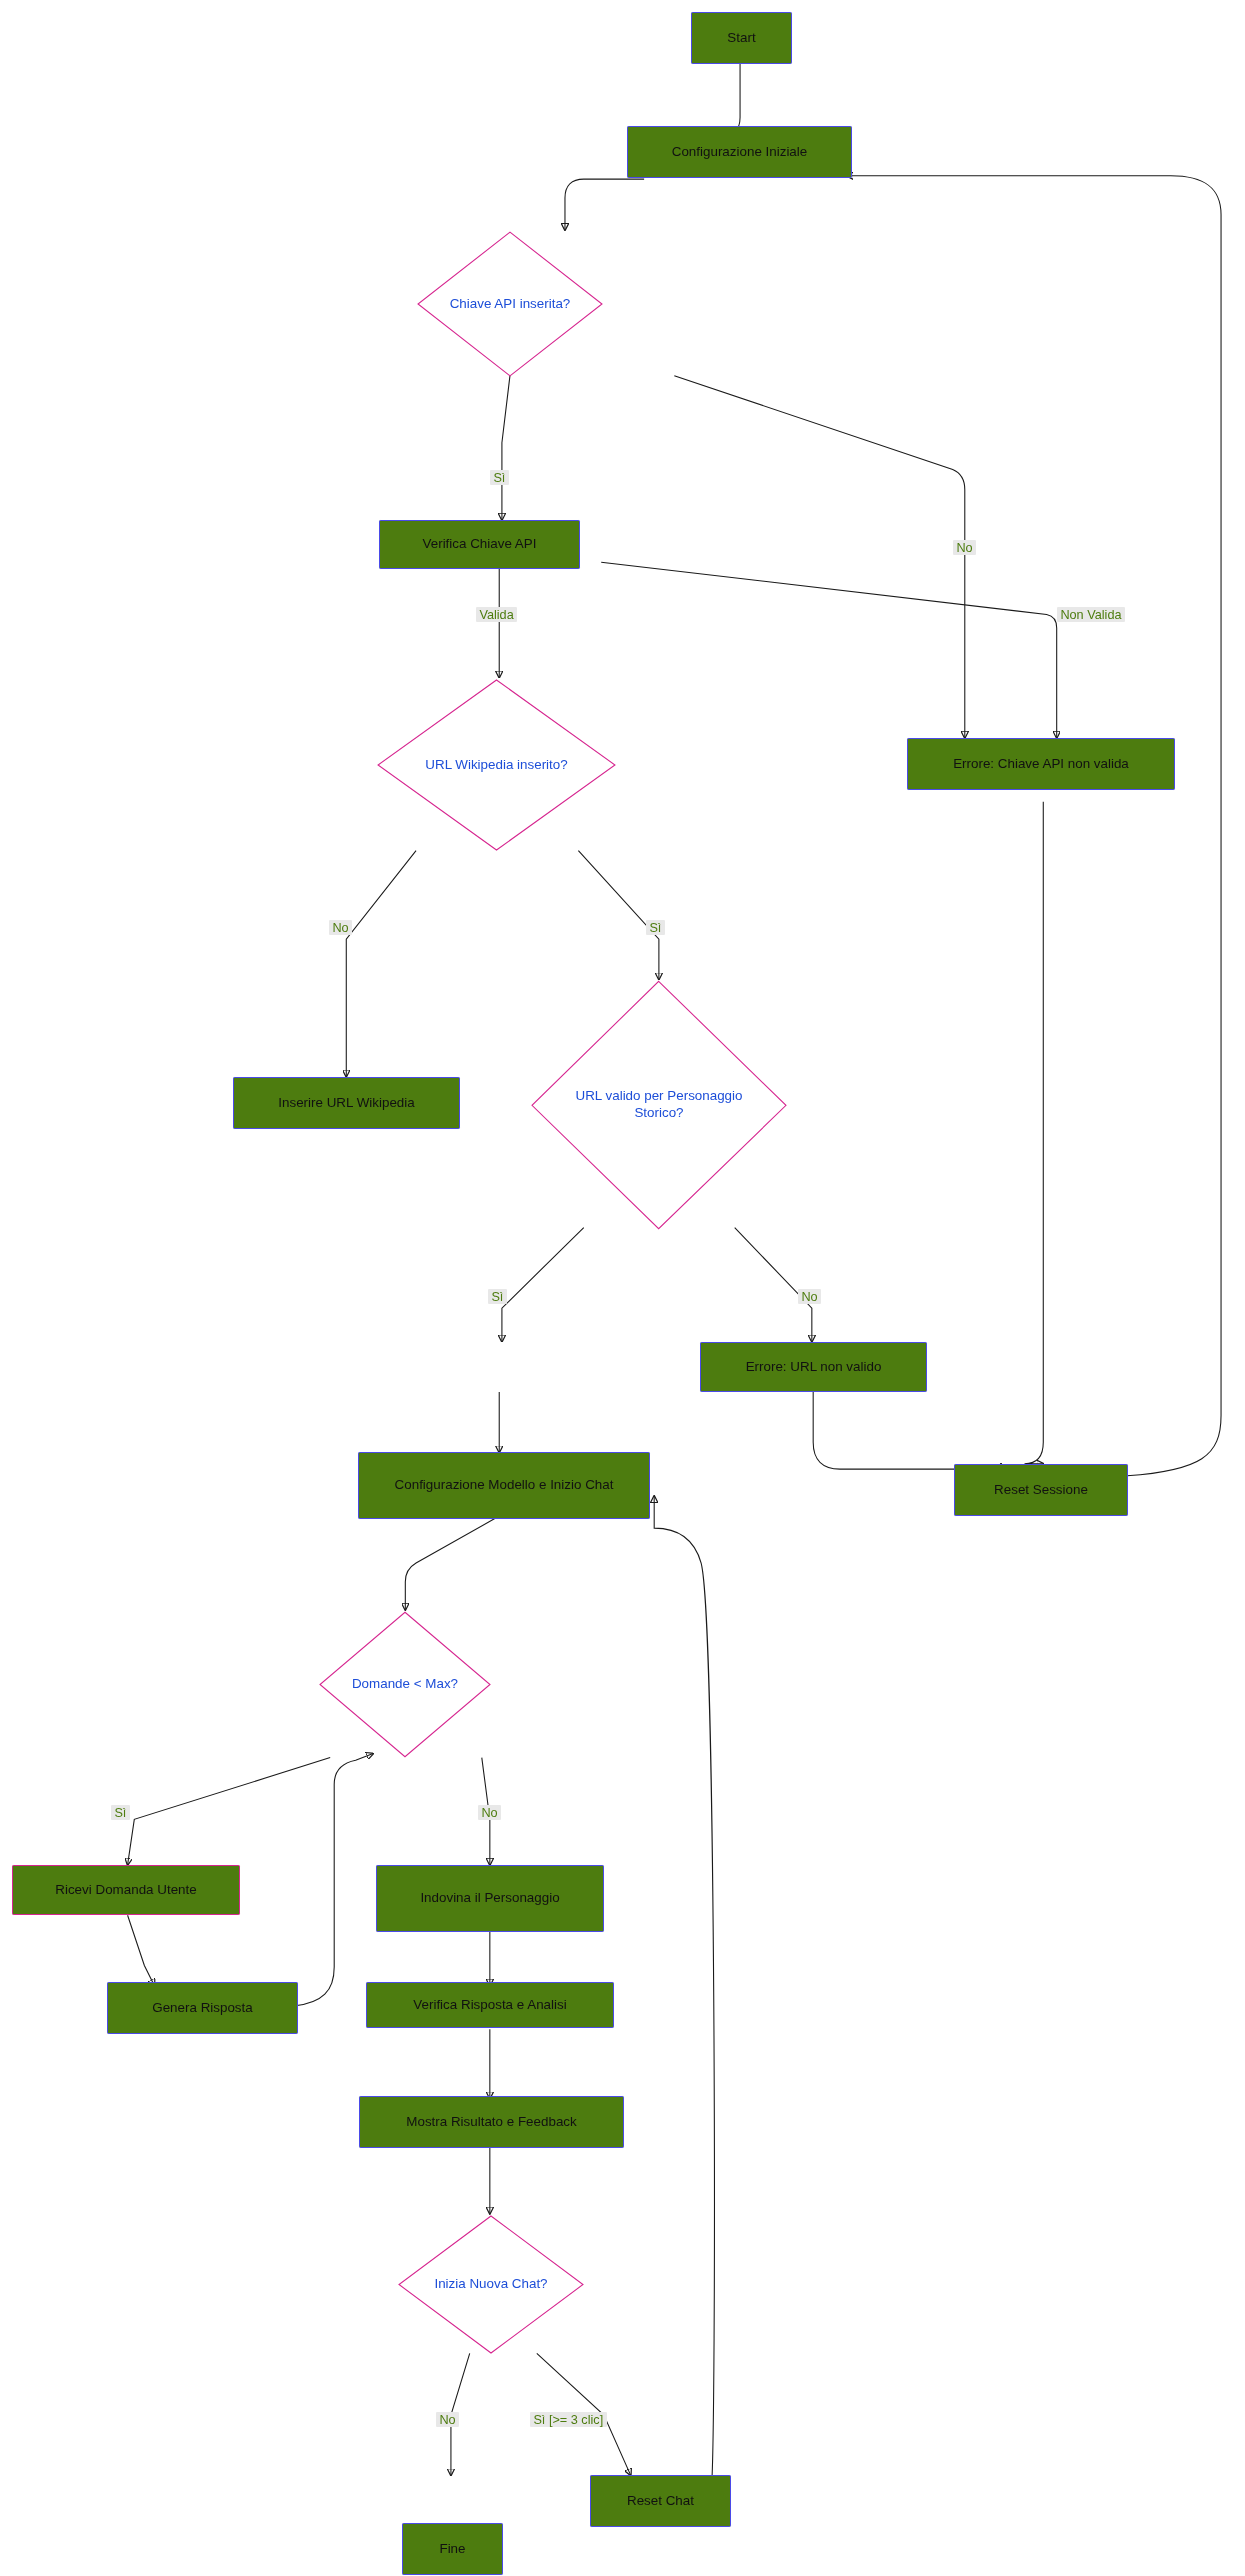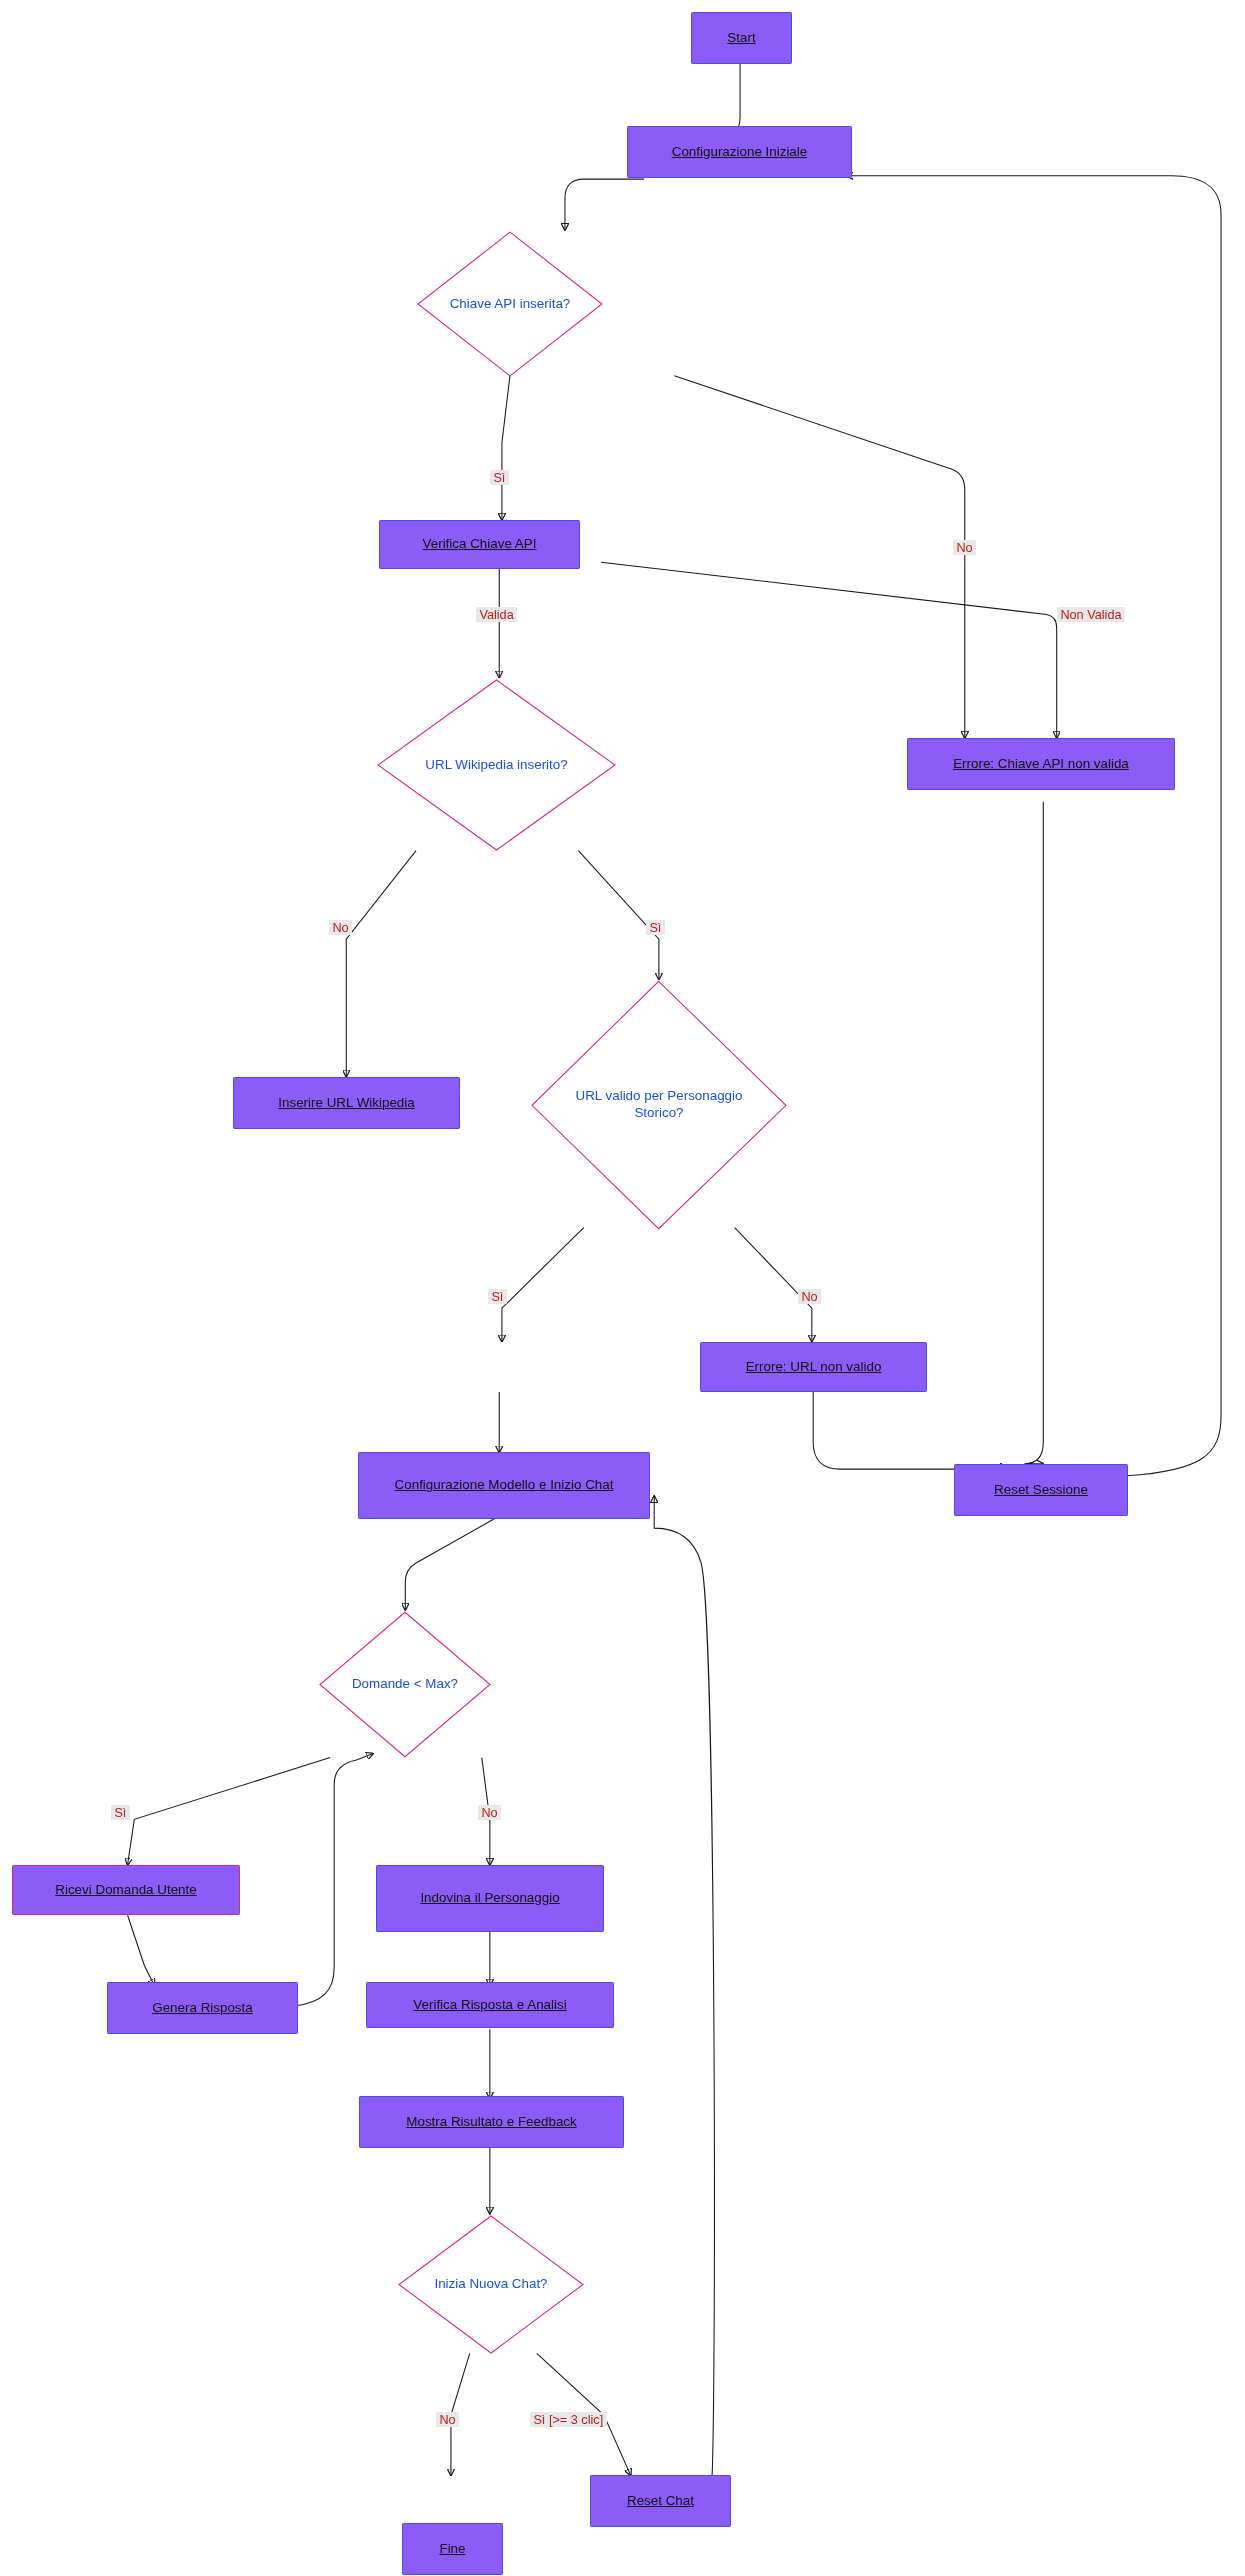--- a/index.html
+++ b/index.html
@@ -1,23 +1,23 @@
 <!DOCTYPE html>
 <html style="font-size:10.7px"><head>
 <meta charset="utf-8">
 <style>
   html,body{margin:0;padding:0;background:#ffffff;}
   body{font-family:"Liberation Sans",sans-serif;}
   #stage{position:relative;width:1246px;height:2576px;background:#ffffff;overflow:hidden;}
-  .node{position:absolute;box-sizing:border-box;display:flex;align-items:center;justify-content:center;text-align:center;color:#111111;background:#8b5cf6;text-decoration:underline;}
+  .node{position:absolute;box-sizing:border-box;display:flex;align-items:center;justify-content:center;text-align:center;color:#111111;background:#4d7c0f;}
   .rect{border:1.1px solid;border-radius:1.3px;font-size:13.4px;line-height:1.25;padding:2.7px 5.4px;}
   .diamond-wrap{position:absolute;}
   .diamond-wrap .dia{position:absolute;left:0;top:0;}
   .diamond-label{position:absolute;left:0;top:0;width:100%;height:100%;display:flex;align-items:center;justify-content:center;text-align:center;font-size:13.4px;color:#1d4ed8;line-height:1.25;padding:0 14%;box-sizing:border-box;}
-  .edgelabel{position:absolute;background:#e8e8e8;color:#b91c1c;font-size:12.7px;padding:0.7px 3.4px;white-space:nowrap;border-radius:1px;}
+  .edgelabel{position:absolute;background:#e8e8e8;color:#4d7c0f;font-size:12.7px;padding:0.7px 3.4px;white-space:nowrap;border-radius:1px;}
   svg.edges{position:absolute;left:0;top:0;width:1246px;height:2576px;overflow:visible;}
   svg.edges path{fill:none;stroke:#1a1a1a;stroke-width:1.6px;}
 </style>
 </head>
 <body>
 
 <div id="stage">
 
   <svg class="edges" viewBox="0 0 1857 3840">
     <defs>

